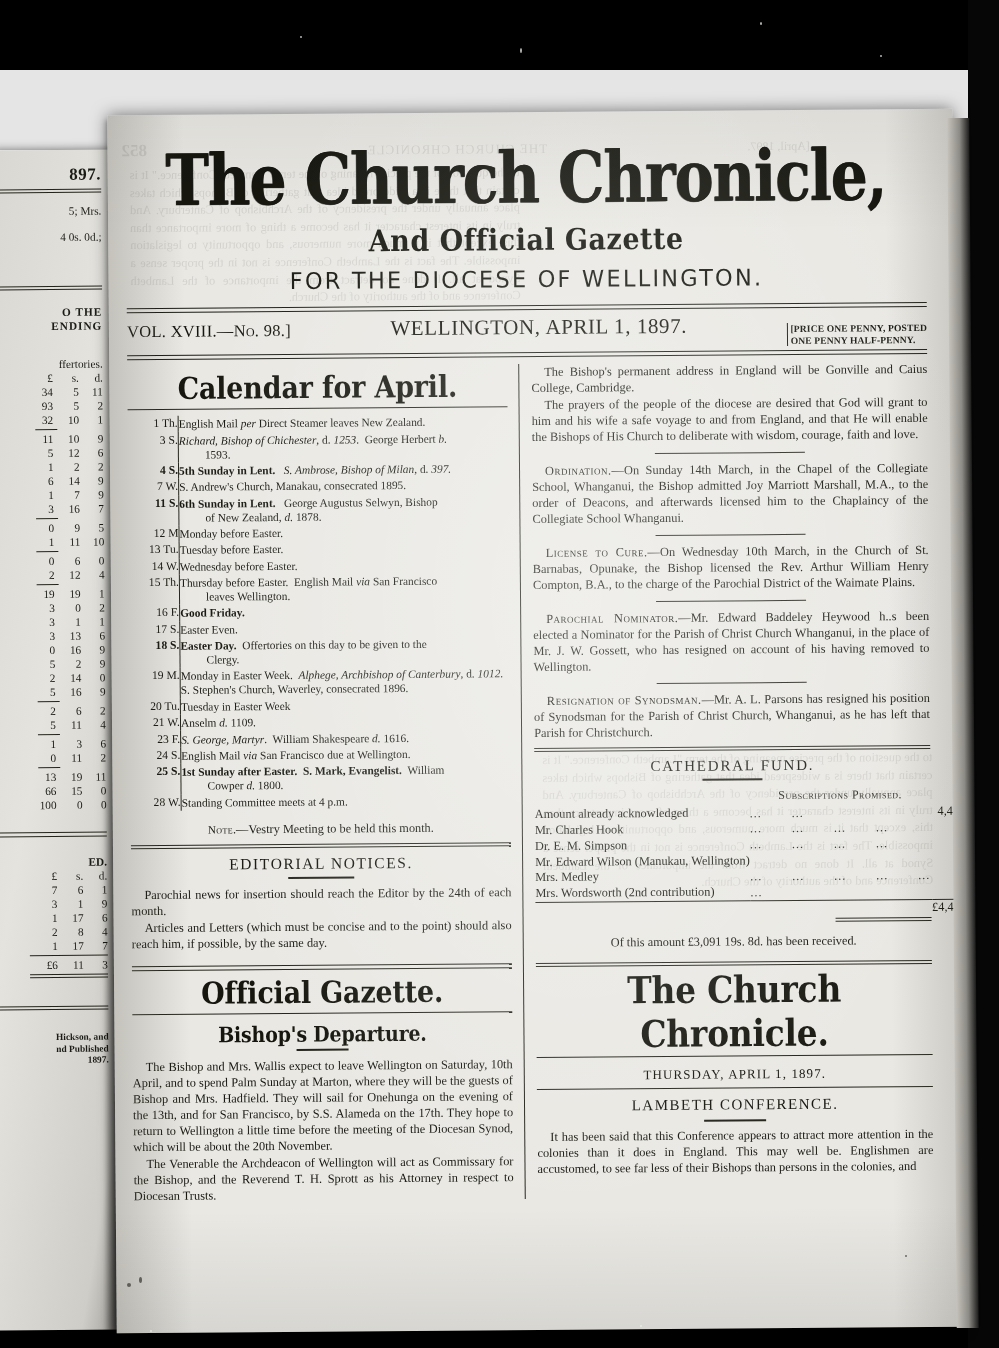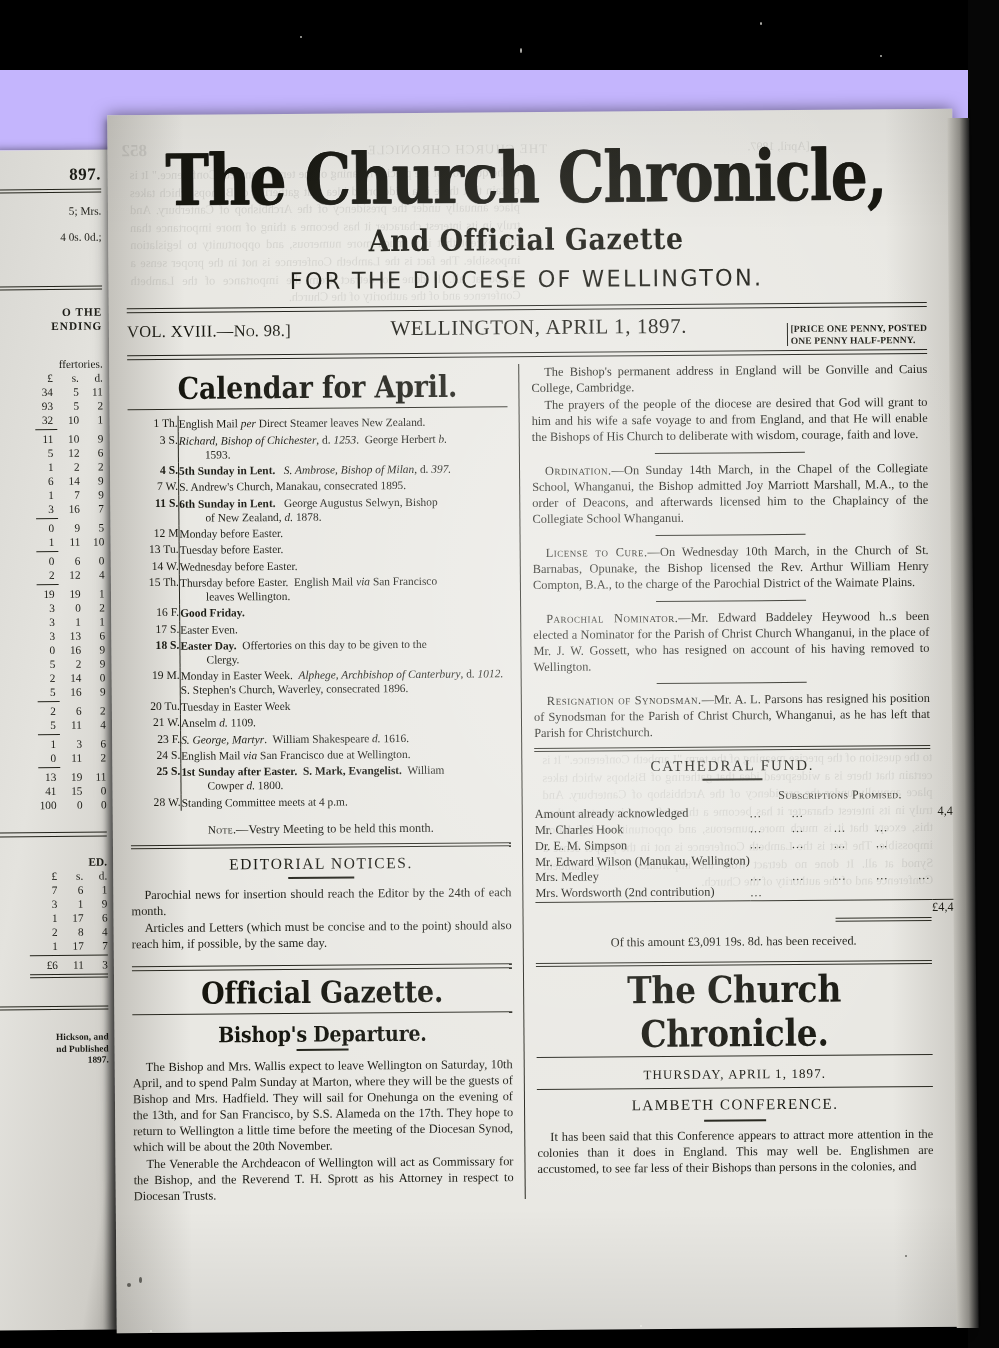--- a/index.html
+++ b/index.html
@@ -13,21 +13,21 @@
     height: 1348px;
     overflow: hidden;
     position: relative;
     font-family: "Liberation Serif", serif;
   }
 
   
   #scan {
     position: absolute;
     inset: 0;
-    background: #c4b5fd;
+    background: #e5e5e5;
   }
 
   
   .dark-field {
     position: absolute;
     background: #0a0a0a;
   }
 
   
   #verso-page {
@@ -529,21 +529,21 @@
             <span class="v-c2">11</span>
             <span class="v-c3">2</span>
           </div>
           <div class="v-short"></div>
           <div class="v-num">
             <span class="v-c1">13</span>
             <span class="v-c2">19</span>
             <span class="v-c3">11</span>
           </div>
           <div class="v-num">
-            <span class="v-c1">41</span>
+            <span class="v-c1">66</span>
             <span class="v-c2">15</span>
             <span class="v-c3">0</span>
           </div>
           <div class="v-num">
             <span class="v-c1">100</span>
             <span class="v-c2">0</span>
             <span class="v-c3">0</span>
           </div>
         </div>
       <div style="height:20px;"></div>

